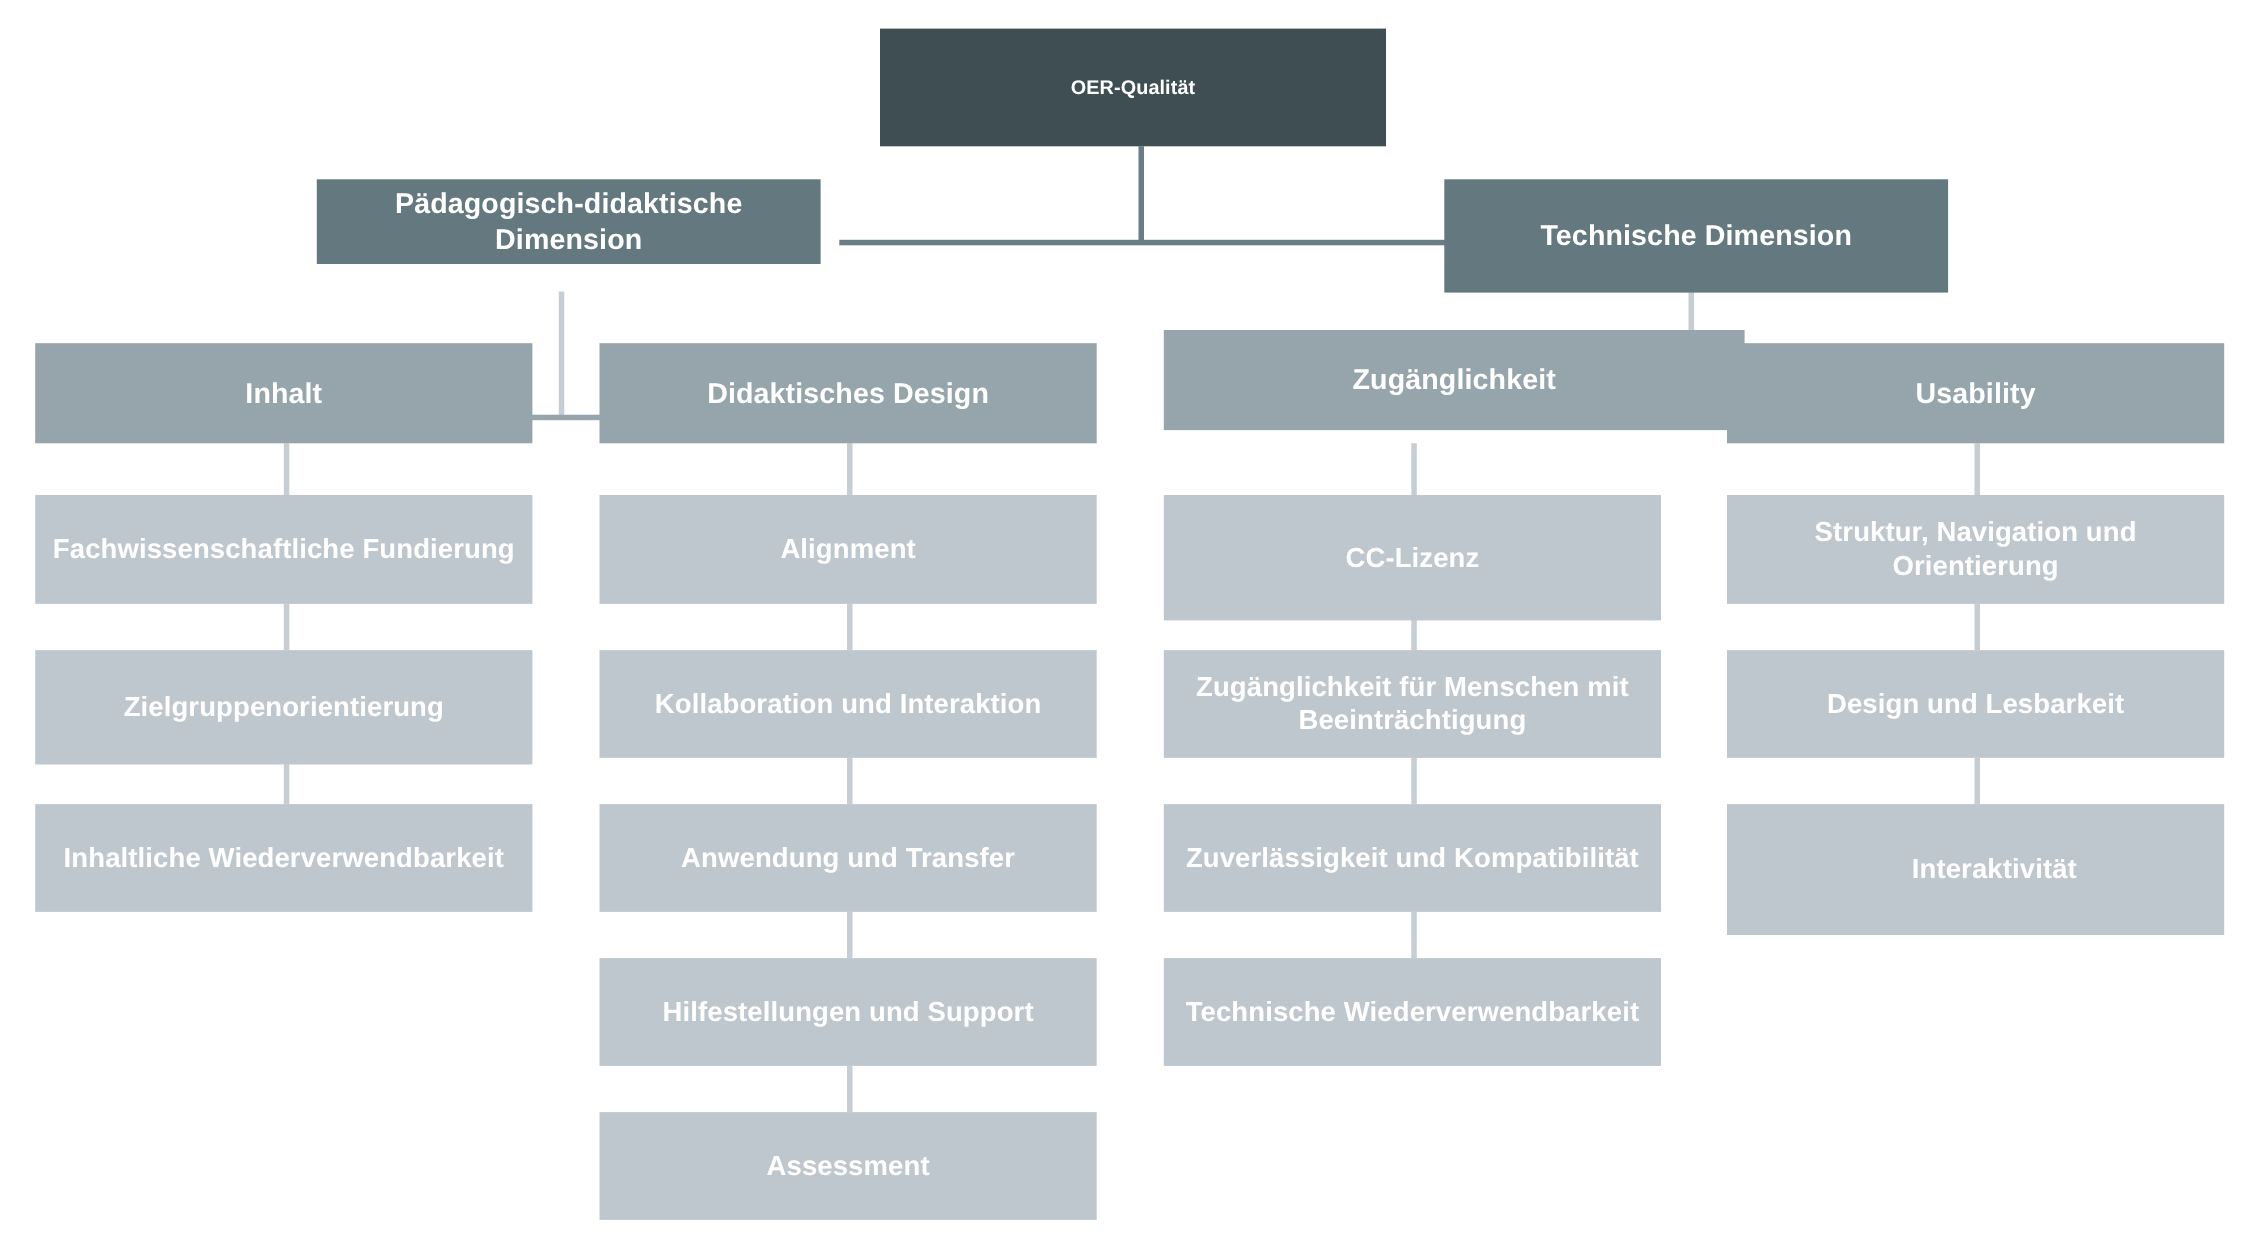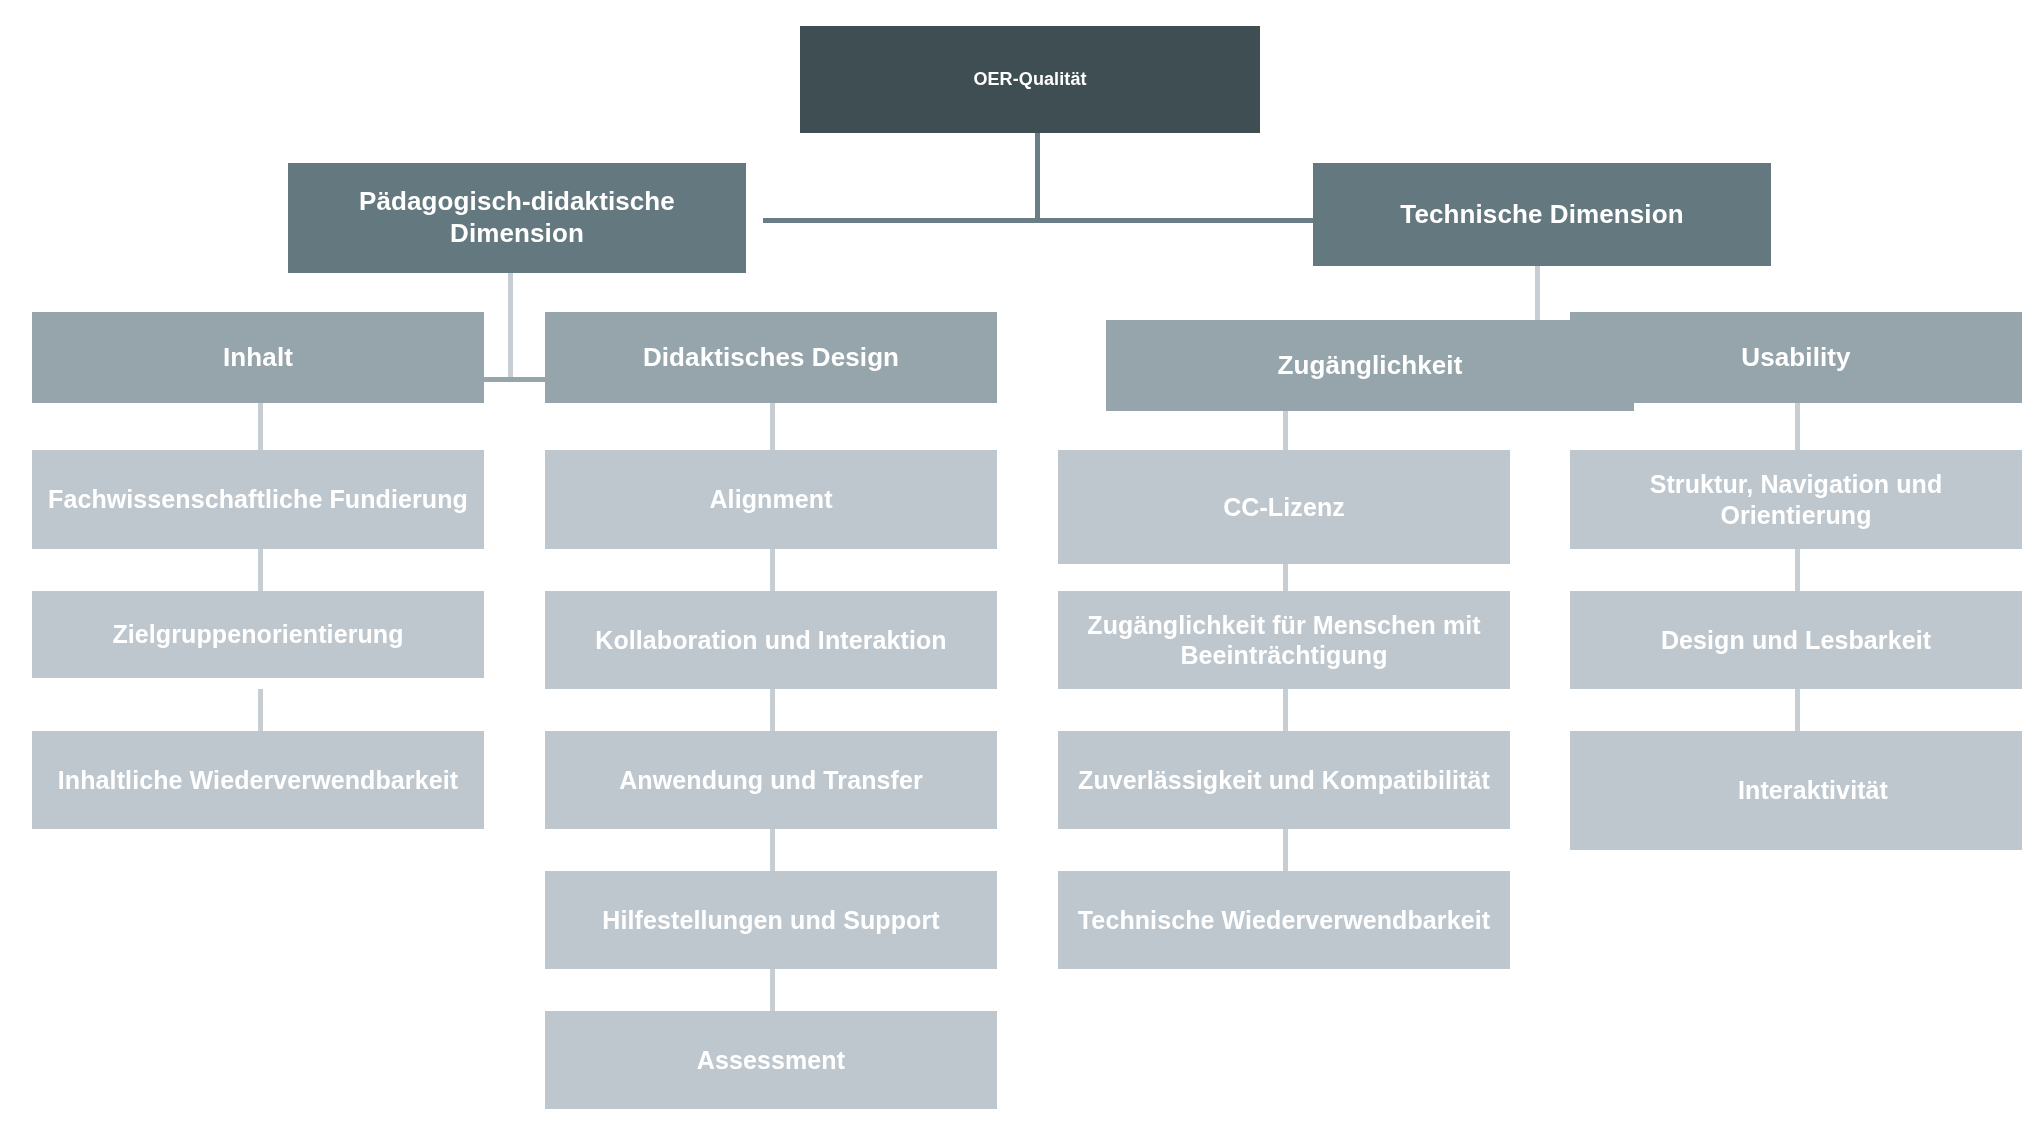--- a/index.html
+++ b/index.html
@@ -74,48 +74,48 @@
   <div class="line pale" style="left:1283px;top:829px;width:5px;height:42px;"></div>
 
   <div class="line pale" style="left:1795px;top:403px;width:5px;height:47px;"></div>
   <div class="line pale" style="left:1795px;top:549px;width:5px;height:42px;"></div>
   <div class="line pale" style="left:1795px;top:689px;width:5px;height:42px;"></div>
 
   <div class="node lv1" style="left:800px;top:26px;width:460px;height:107px;">
     <span>OER-Qualität</span>
   </div>
 
-  <div class="node lv2" style="left:288px;top:163px;width:458px;height:110px;">
+  <div class="node lv2" style="left:288px;top:163px;width:458px;height:77px;">
     <span>Pädagogisch-didaktische Dimension</span>
   </div>
 
   <div class="node lv2" style="left:1313px;top:163px;width:458px;height:103px;">
     <span>Technische Dimension</span>
   </div>
 
   <div class="node lv3" style="left:32px;top:312px;width:452px;height:91px;">
     <span>Inhalt</span>
   </div>
 
   <div class="node lv3" style="left:545px;top:312px;width:452px;height:91px;">
     <span>Didaktisches Design</span>
   </div>
 
-  <div class="node lv3" style="left:1058px;top:320px;width:528px;height:91px;margin-left:48px;">
+  <div class="node lv3" style="left:1058px;top:300px;width:528px;height:91px;">
     <span>Zugänglichkeit</span>
   </div>
 
   <div class="node lv3" style="left:1570px;top:312px;width:452px;height:91px;">
     <span>Usability</span>
   </div>
 
   <div class="node lv4" style="left:32px;top:450px;width:452px;height:99px;">
     <span>Fachwissenschaftliche Fundierung</span>
   </div>
-  <div class="node lv4" style="left:32px;top:591px;width:452px;height:87px;">
+  <div class="node lv4" style="left:32px;top:591px;width:452px;height:104px;">
     <span>Zielgruppenorientierung</span>
   </div>
   <div class="node lv4" style="left:32px;top:731px;width:452px;height:98px;">
     <span>Inhaltliche Wiederverwendbarkeit</span>
   </div>
 
   <div class="node lv4" style="left:545px;top:450px;width:452px;height:99px;">
     <span>Alignment</span>
   </div>
   <div class="node lv4" style="left:545px;top:731px;width:452px;height:98px;">

